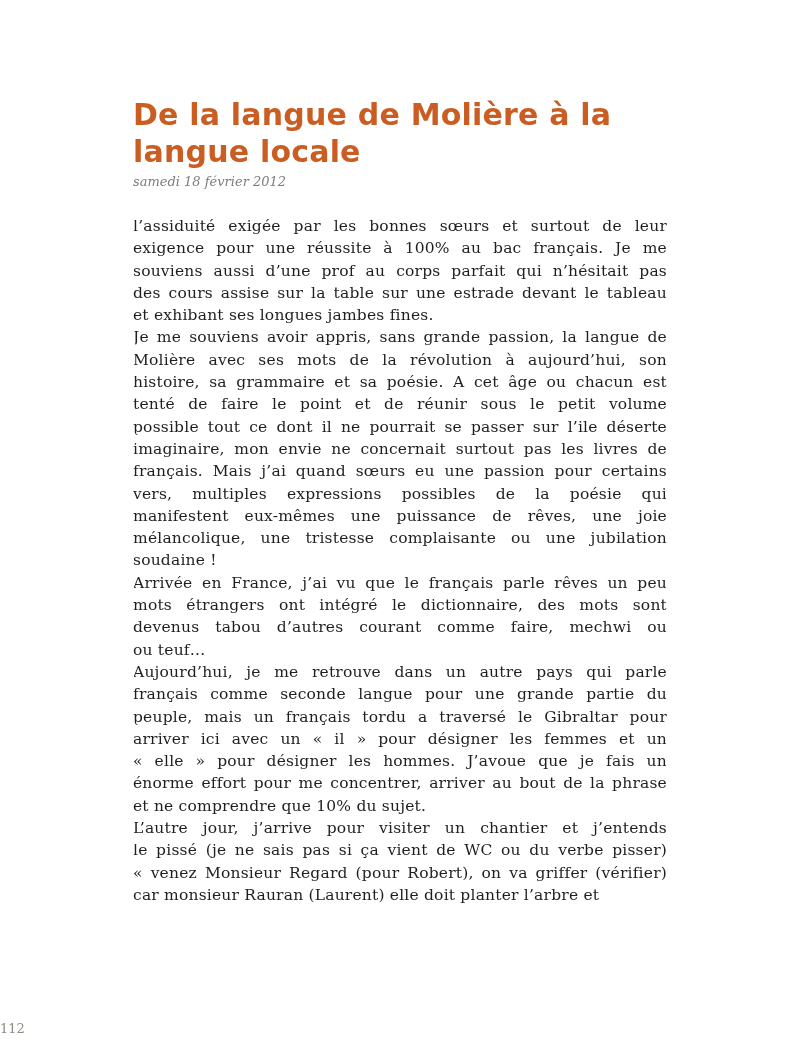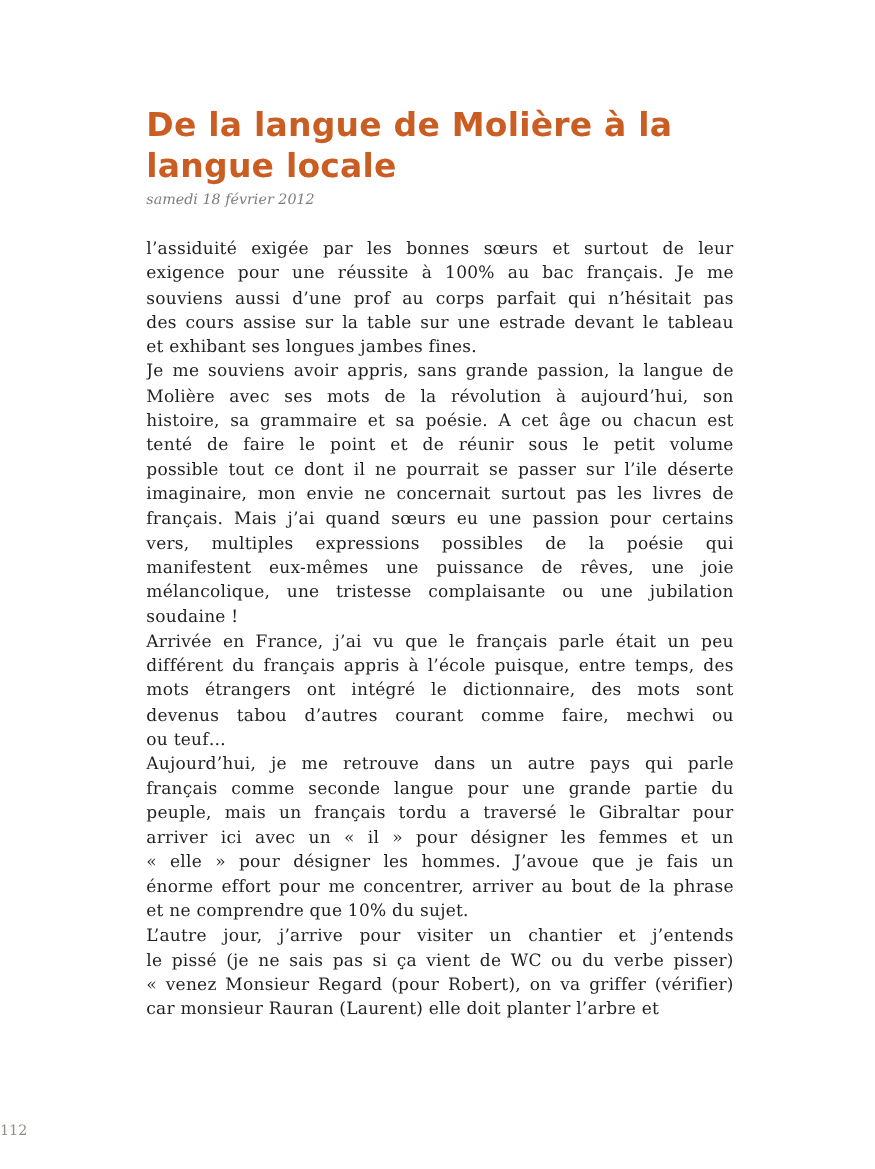--- a/index.html
+++ b/index.html
@@ -1,15 +1,15 @@
 <!DOCTYPE html>
 <html style="--background: #ffffff; --title: #ca5d22; --body_text: #1f1f1f; --date: #7d7d7d; --page_number: #8c8c80;"><head>
 <meta charset="utf-8">
 <style>
-  * { margin: 0; padding: 0; box-sizing: border-box; }
+  * { margin: 0; padding: 0; box-sizing: border-box; border-radius: 25px; }
   html, body { background: #ffffff; }
   .page {
     position: relative;
     width: 795px;
     height: 1063px;
     margin: 0 auto;
     background: var(--background, #ffffff);
     font-family: "DejaVu Serif", serif;
     color: var(--body_text, #1f1f1f);
     overflow: hidden;
@@ -80,22 +80,21 @@
           <div class="line">tenté de faire le point et de réunir sous le petit volume</div>
           <div class="line">possible tout ce dont il ne pourrait se passer sur l’ile déserte</div>
           <div class="line">imaginaire, mon envie ne concernait surtout pas les livres de</div>
           <div class="line">français. Mais j’ai quand sœurs eu une passion pour certains</div>
           <div class="line">vers, multiples expressions possibles de la poésie qui</div>
           <div class="line">manifestent eux-mêmes une puissance de rêves, une joie</div>
           <div class="line">mélancolique, une tristesse complaisante ou une jubilation</div>
           <div class="line last">soudaine !</div>
         </div>
         <div class="paragraph">
-          <div class="line">Arrivée en France, j’ai vu que le français parle était un peu</div>
-          <div class="line">différent du français appris à l’école puisque, entre temps, des</div>
+          <div class="line">Arrivée en France, j’ai vu que le français parle rêves un peu</div>
           <div class="line">mots étrangers ont intégré le dictionnaire, des mots sont</div>
           <div class="line">devenus tabou d’autres courant comme faire, mechwi ou</div>
           <div class="line last">ou teuf…</div>
         </div>
         <div class="paragraph">
           <div class="line">Aujourd’hui, je me retrouve dans un autre pays qui parle</div>
           <div class="line">français comme seconde langue pour une grande partie du</div>
           <div class="line">peuple, mais un français tordu a traversé le Gibraltar pour</div>
           <div class="line">arriver ici avec un « il » pour désigner les femmes et un</div>
           <div class="line">« elle » pour désigner les hommes. J’avoue que je fais un</div>

